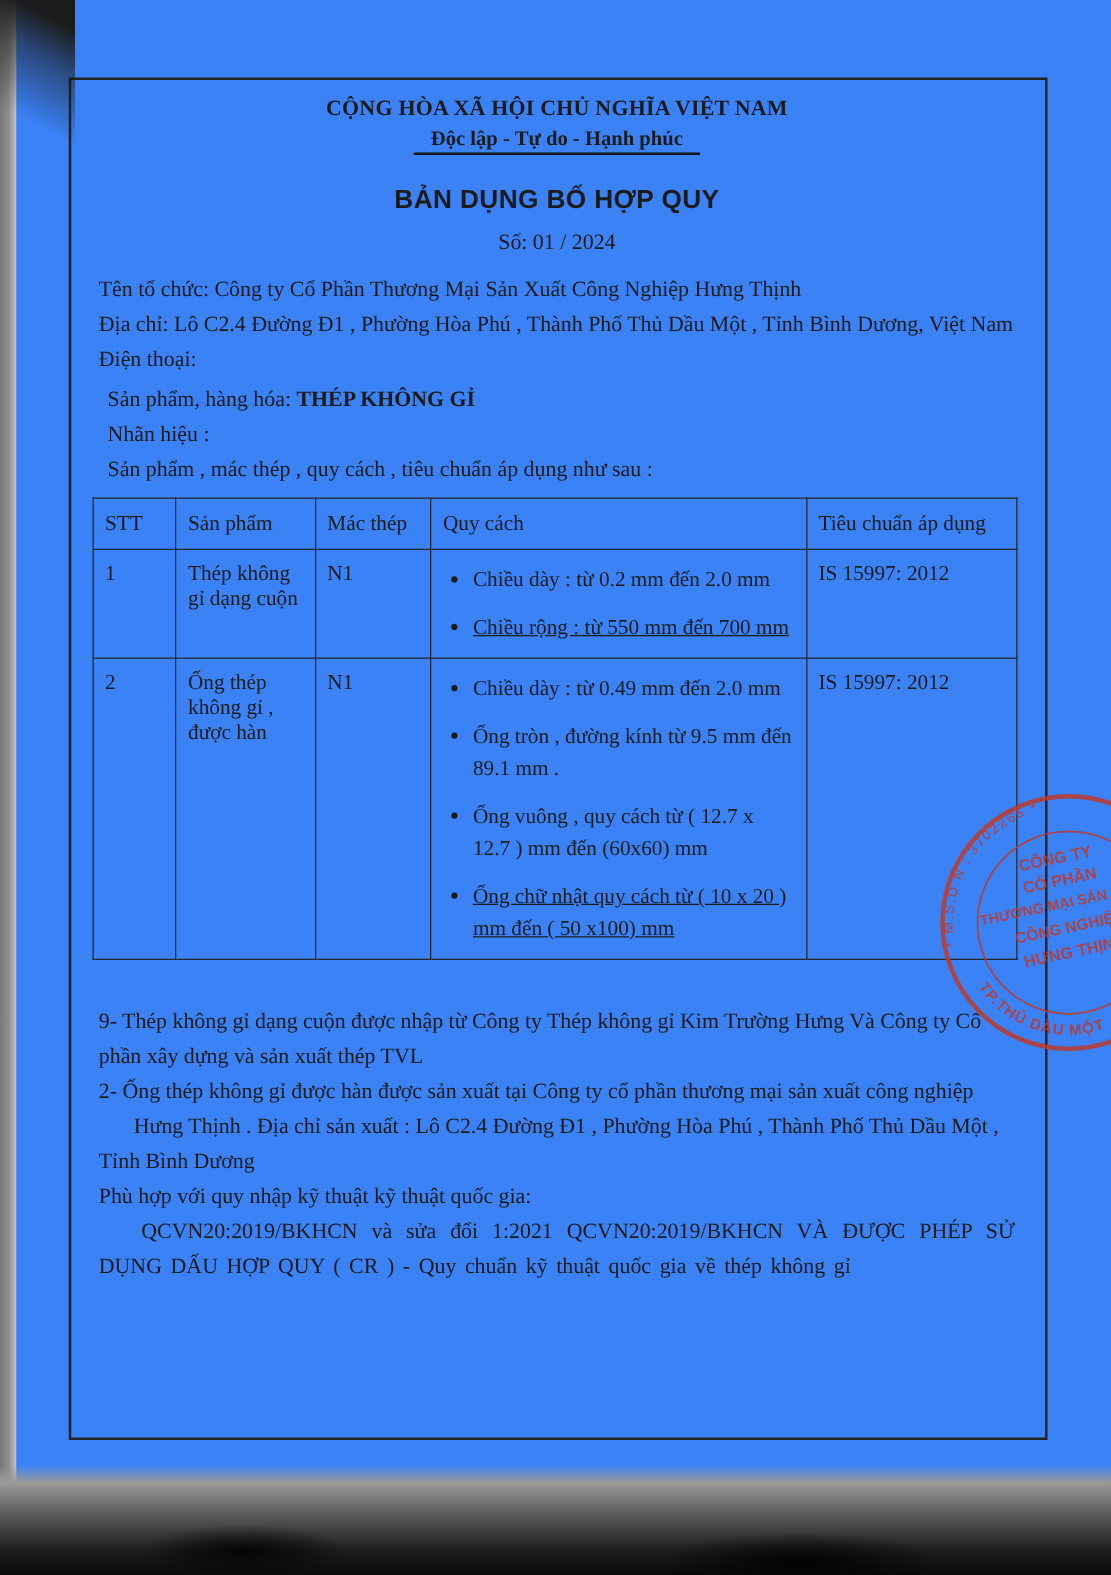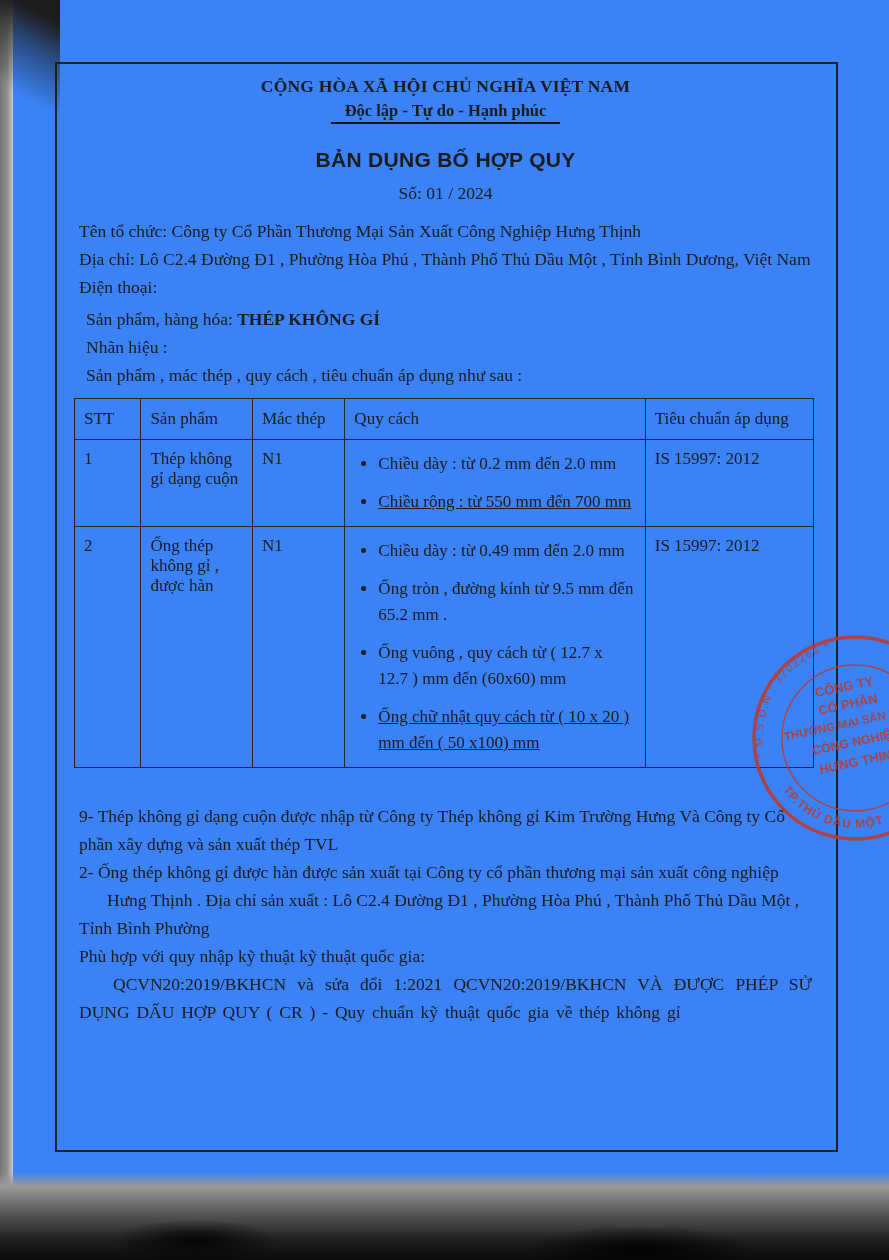--- a/index.html
+++ b/index.html
@@ -138,34 +138,34 @@
           </td>
           <td class="c-std">IS 15997: 2012</td>
         </tr>
         <tr>
           <td class="c-stt">2</td>
           <td class="c-prod">Ống thép không gỉ , được hàn</td>
           <td class="c-grade">N1</td>
           <td class="c-spec">
             <ul class="specs">
               <li>Chiều dày : từ 0.49 mm đến 2.0 mm</li>
-              <li>Ống tròn , đường kính từ 9.5 mm đến 65.2 mm .</li>
+              <li>Ống tròn , đường kính từ 9.5 mm đến 89.1 mm .</li>
               <li>Ống vuông , quy cách từ ( 12.7 x 12.7 ) mm đến (60x60) mm</li>
               <li>Ống chữ nhật quy cách từ ( 10 x 20 ) mm đến ( 50 x100) mm</li>
             </ul>
           </td>
           <td class="c-std">IS 15997: 2012</td>
         </tr>
       </tbody>
     </table>
 
     <div class="notes">
       <p class="note-item">9- Thép không gỉ dạng cuộn được nhập từ Công ty Thép không gỉ Kim Trường Hưng Và Công ty Cổ phần xây dựng và sản xuất thép TVL</p>
       <p class="note-hang">2- Ống thép không gỉ được hàn được sản xuất tại Công ty cổ phần thương mại sản xuất công nghiệp Hưng Thịnh . Địa chỉ sản xuất : Lô C2.4 Đường Đ1 , Phường Hòa Phú , Thành Phố Thủ Dầu Một ,</p>
-      <p class="province">Tỉnh Bình Phường</p>
+      <p class="province">Tỉnh Bình Dương</p>
       <p class="conform">Phù hợp với quy nhập kỹ thuật kỹ thuật quốc gia:</p>
       <p class="regulation">QCVN20:2019/BKHCN và sửa đổi 1:2021 QCVN20:2019/BKHCN VÀ ĐƯỢC PHÉP SỬ DỤNG DẤU HỢP QUY ( CR ) -  Quy chuẩn kỹ thuật quốc gia về thép không gỉ</p>
     </div>
 
   </div>
 
   <svg class="stamp" viewBox="0 0 240 240" width="240" height="240">
     <circle class="ring" cx="120" cy="120" r="101" stroke-width="3.6"></circle>
     <circle class="ring" cx="120" cy="120" r="73" stroke-width="1.4"></circle>
     <path id="arcSerial" d="M 30,141 A 92,92 0 0 1 120,28" fill="none"></path>

